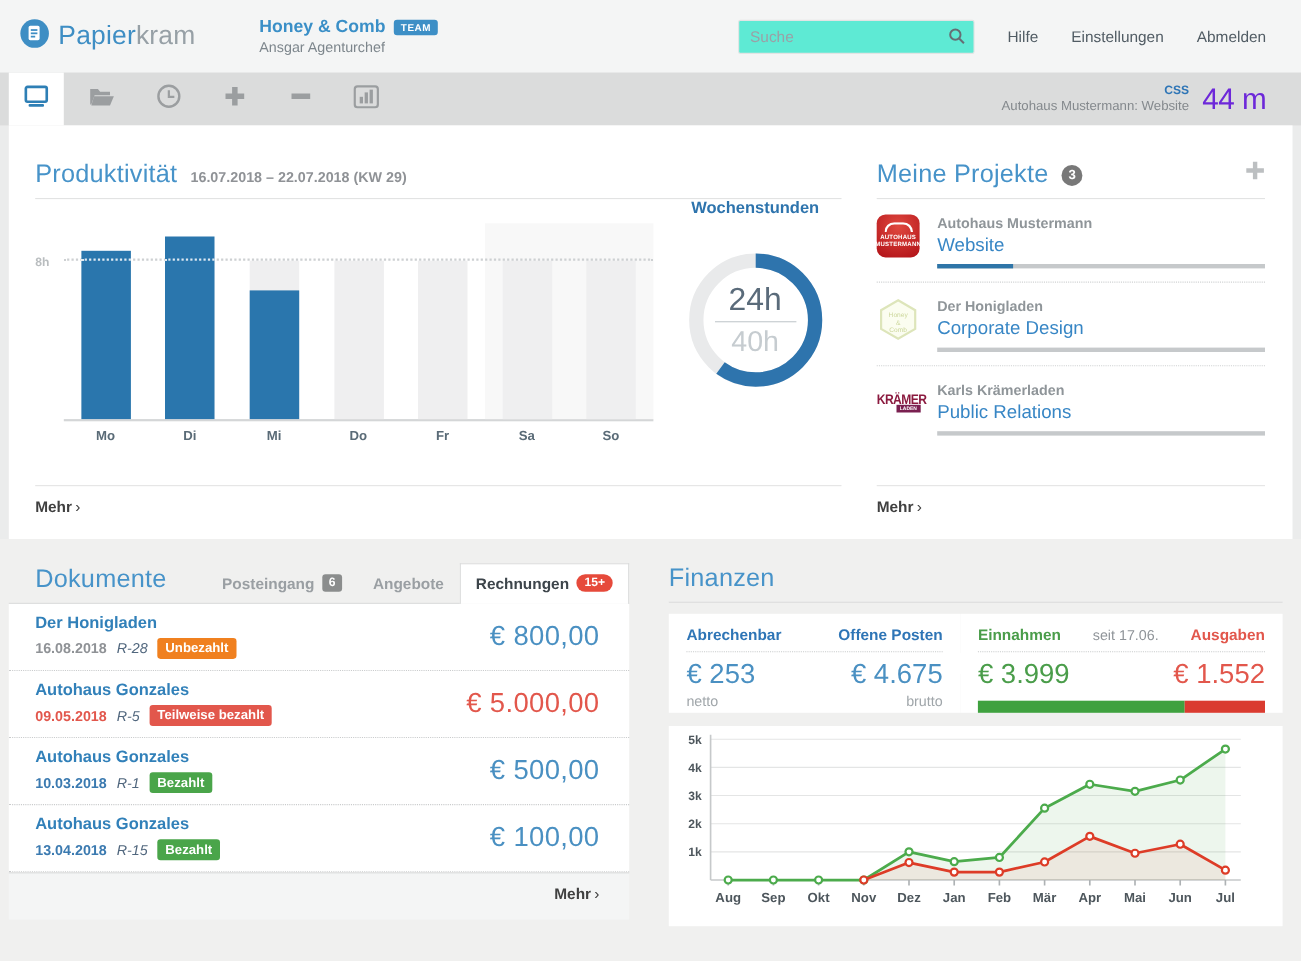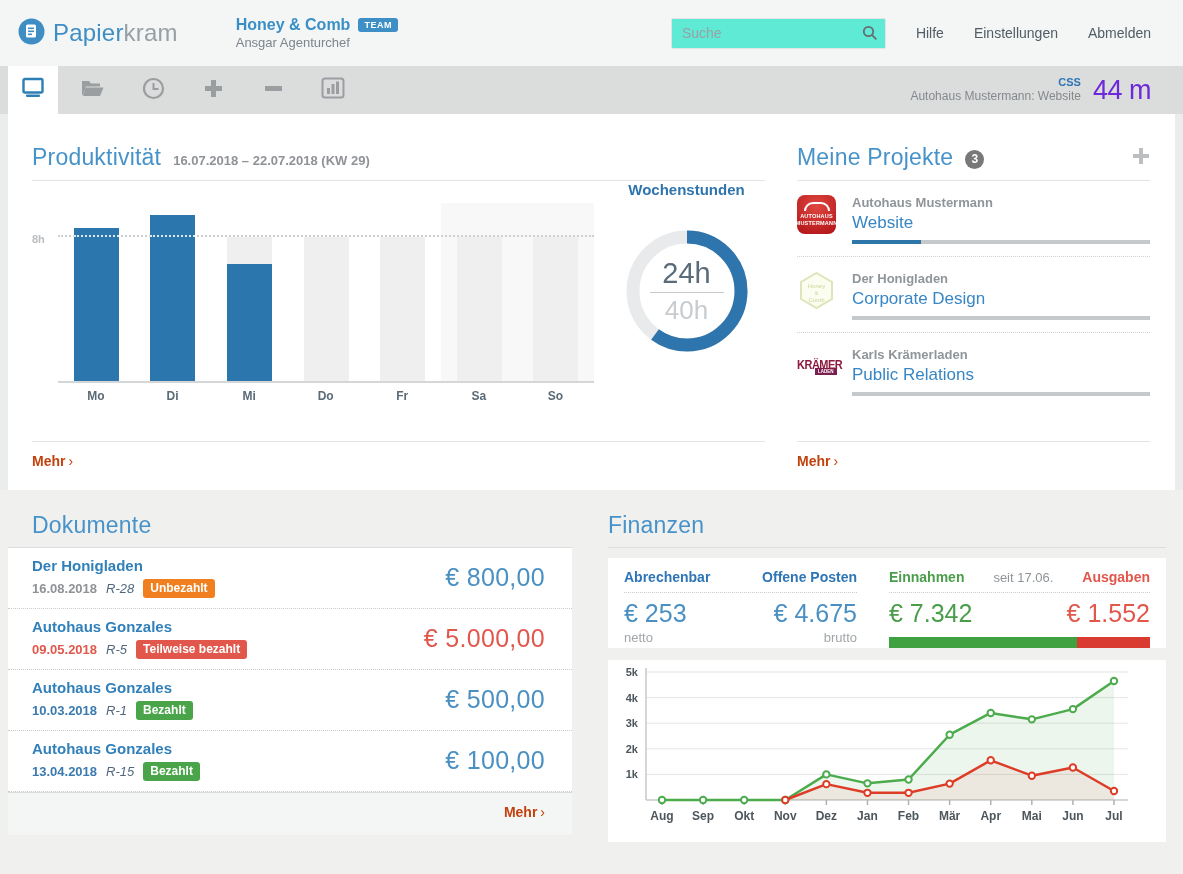--- a/index.html
+++ b/index.html
@@ -38,21 +38,21 @@
   
   .main { margin:0 8px; height:376px; background:#fff; display:flex; }
   .col-left { width:757px; padding:0 0 0 24px; display:flex; flex-direction:column; }
   .col-right { flex:1; padding:0 25px 0 32px; display:flex; flex-direction:column; }
   .sec-head { display:flex; align-items:baseline; gap:12px; padding:30px 0 9px; border-bottom:1px solid #e2e3e3; }
   .sec-title { color:#4793c9; font-size:23px; font-weight:400; letter-spacing:.2px; }
   .sec-sub { color:#8f9296; font-size:13px; font-weight:700; }
   .count-badge { background:#787878; color:#fff; font-size:12px; font-weight:700; border-radius:50%; width:19px; height:19px; display:inline-flex; align-items:center; justify-content:center; transform:translateY(-2px); }
   .add-btn { margin-left:auto; cursor:pointer; align-self:center; }
   .sec-footer { margin-top:auto; border-top:1px solid #e4e4e4; padding:10px 0 20px; }
-  .more-link { color:#c2410c; font-size:14px; font-weight:700; text-decoration:none; cursor:pointer;text-align:right; }
+  .more-link { color:#404040; font-size:14px; font-weight:700; text-decoration:none; cursor:pointer;text-align:right; }
   .more-link .chev { font-weight:400; margin-left:3px; }
 
   
   .prod-row { display:flex; flex:1; }
   .barchart-wrap { margin:22px 0 0 26px; position:relative; }
   .bars-plot { position:relative; width:536px; height:180px; border-bottom:2px solid #d4d6d7; }
   .weekend-bg { position:absolute; top:0; bottom:0; background:#f8f8f8; }
   .target-line { position:absolute; left:0; right:0; border-top:2px dotted #cdd0d2; z-index:1; }
   .target-label { position:absolute; left:-26px; color:#b9bdbf; font-size:11px; font-weight:700; }
   .bar-ph { position:absolute; bottom:0; background:#efeff0; }
@@ -351,20 +351,33 @@
         <a class="more-link"><span>Mehr</span><span class="chev">›</span></a>
       </div>
     </div>
   </div>
 
   <div class="bottom">
 
     <div class="doc-col">
       <div class="doc-head">
         <span class="sec-title doc-title">Dokumente</span>
+        <div class="tabs">
+          <div class="tab">
+            <span>Posteingang</span>
+            <span class="tab-badge-gray">6</span>
+          </div>
+          <div class="tab">
+            <span>Angebote</span>
+          </div>
+          <div class="tab active">
+            <span>Rechnungen</span>
+            <span class="tab-badge-red">15+</span>
+          </div>
+        </div>
       </div>
       <div class="inv-list">
 
         <div class="inv-row">
           <div>
             <div class="inv-client">Der Honigladen</div>
             <div class="inv-meta">
               <span class="inv-date tone-muted">16.08.2018</span>
               <span class="inv-ref">R-28</span>
               <span class="status-badge badge-orange">Unbezahlt</span>
@@ -435,21 +448,21 @@
           </div>
           <div class="card-arrow"></div>
         </div>
         <div class="fin-card card-inout">
           <div class="fin-labels">
             <span class="fin-label lbl-green">Einnahmen</span>
             <span class="lbl-mid sp">seit 17.06.</span>
             <span class="fin-label lbl-red sp">Ausgaben</span>
           </div>
           <div class="fin-values">
-            <span class="fin-value" style="color:#4a9d4a">€ 7.342</span>
+            <span class="fin-value" style="color:#4a9d4a">€ 3.999</span>
             <span class="fin-value amt-red sp">€ 1.552</span>
           </div>
           <div class="inout-bar">
             <i class="in" id="ratio-in" style="width: 72%;"></i>
               <i class="out" id="ratio-out" style="width: 28%;"></i>
           </div>
         </div>
       </div>
       <div class="fin-chart-card" id="linechart"><svg width="533" height="182" viewBox="0 0 533 182">
             <line x1="38" y1="114.4" x2="520" y2="114.4" stroke="#e4e5e5" stroke-width="1"></line>

